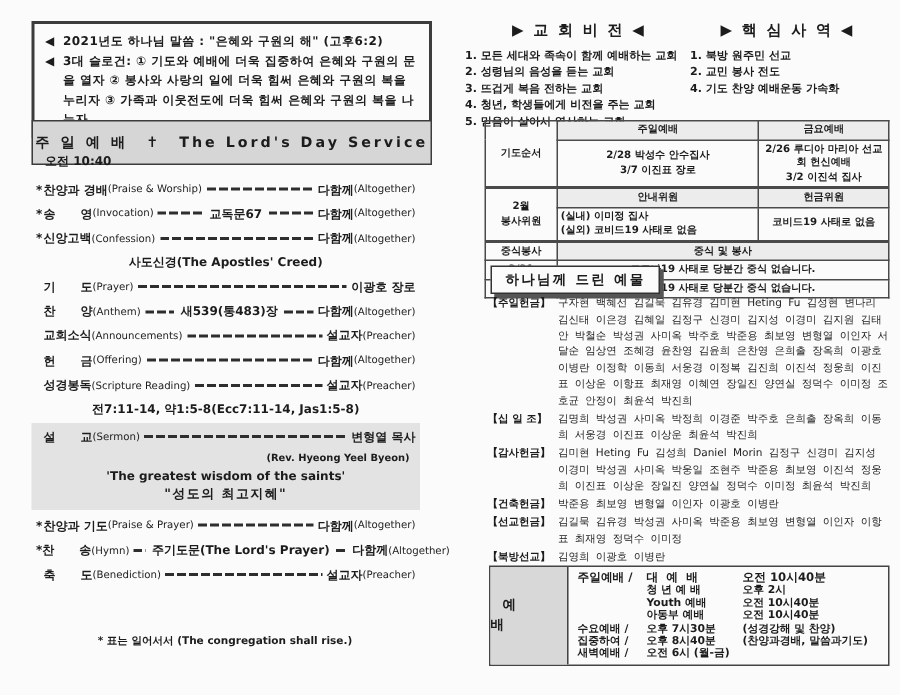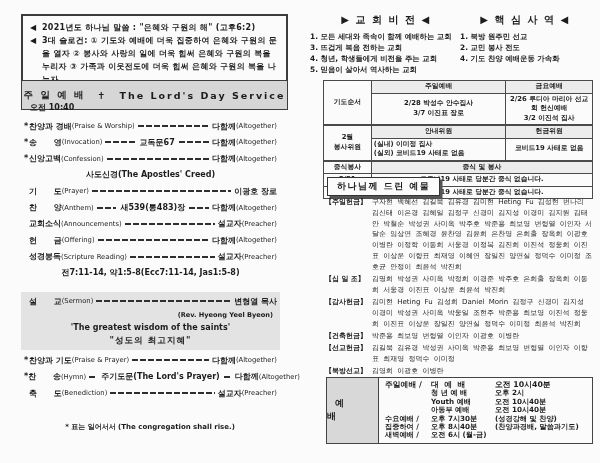--- a/index.html
+++ b/index.html
@@ -17,21 +17,21 @@
   .service-time { position:absolute; left:30px; top:102px; font-size:8px; font-weight:bold; }
   .order { position:absolute; left:24px; top:118px; width:253px; font-size:8px; font-weight:bold; }
   .orow { display:flex; align-items:center; height:16.3px; }
   .star { width:5px; white-space:pre; }
   .olabel { white-space:pre; }
   .oen { font-size:6.8px; font-weight:normal; white-space:pre; }
   .omid { white-space:pre; padding:0 1px; }
   .oright { white-space:pre; }
   .lead { flex:1 1 8px; height:2px; min-width:8px; background:repeating-linear-gradient(90deg,#2e2e2e 0 6px,transparent 6px 8px); margin:0 3px; }
   .ocenter { text-align:center; height:16.3px; line-height:16.3px; }
-  .sermon-box { background:#e3e3e3; margin:11px -3px 2px -3px; padding:1px 3px 3px 3px; }
+  .sermon-box { background:#e3e3e3; margin:1px -3px 2px -3px; padding:1px 3px 3px 3px; }
   .rev-line { text-align:right; font-size:6.6px; line-height:12px; padding-right:4px; }
   .sermon-title-en { text-align:center; font-size:8px; line-height:13px; }
   .sermon-title-ko { text-align:center; font-size:8.6px; line-height:13px; letter-spacing:1px; }
   .footnote { position:absolute; left:0; top:422px; width:300px; text-align:center; font-size:7px; font-weight:bold; }
 
   
   .col-title { font-weight:bold; font-size:10px; text-align:center; letter-spacing:1.5px; margin-bottom:4px; white-space:nowrap; }
   .col-items { font-size:7.4px; font-weight:bold; line-height:11px; }
   .col-item { padding-left:10px; text-indent:-10px; }
   #vision-col { position:absolute; left:10px; top:13px; width:152px; }
@@ -201,20 +201,21 @@
 
   <div class="footnote">* 표는 일어서서 (The congregation shall rise.)</div>
 </div>
 
 <div class="page" id="right-page">
 
   <div id="vision-col">
     <div class="col-title">▶ 교 회 비 전 ◀</div>
     <div class="col-items">
       <div class="col-item">1. 모든 세대와 족속이 함께 예배하는 교회</div>
+      <div class="col-item">2. 성령님의 음성을 듣는 교회</div>
       <div class="col-item">3. 뜨겁게 복음 전하는 교회</div>
       <div class="col-item">4. 청년, 학생들에게 비전을 주는 교회</div>
       <div class="col-item">5. 믿음이 살아서 역사하는 교회</div>
     </div>
   </div>
 
   <div id="mission-col">
     <div class="col-title">▶ 핵 심 사 역 ◀</div>
     <div class="col-items">
       <div class="col-item">1. 북방 원주민 선교</div>

